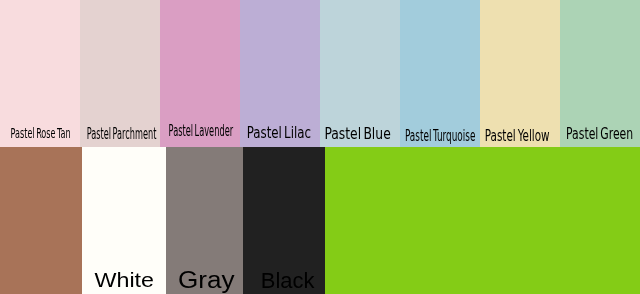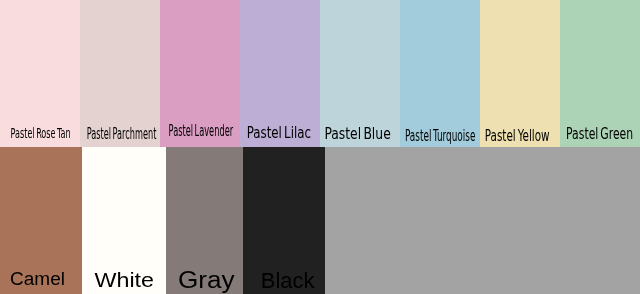--- a/index.html
+++ b/index.html
@@ -22,21 +22,21 @@
     color:#000000;
     transform-origin:0 0;
     -webkit-font-smoothing:antialiased;
   }
   .lbl.cond { font-family:"DejaVu Sans Condensed","DejaVu Sans",sans-serif; word-spacing:-0.12em; }
   .lbl.reg  { font-family:"Liberation Sans",sans-serif; }
 </style>
 </head>
 <body>
 
-<div id="palette" style="background-color: #a3a3a3;">
+<div id="palette" style="background-color: #84cc16;">
   <div class="swatch-row" id="pastel-row">
     <div class="swatch" style="left: 0px; width: 80px; background-color: rgb(248, 220, 222);"></div>
     <div class="swatch" style="left: 80px; width: 80px; background-color: rgb(228, 210, 208);"></div>
     <div class="swatch" style="left: 160px; width: 80px; background-color: rgb(218, 158, 195);"></div>
     <div class="swatch" style="left: 240px; width: 80px; background-color: rgb(188, 174, 213);"></div>
     <div class="swatch" style="left: 320px; width: 80px; background-color: rgb(189, 212, 218);"></div>
     <div class="swatch" style="left: 400px; width: 80px; background-color: rgb(162, 204, 220);"></div>
     <div class="swatch" style="left: 480px; width: 80px; background-color: rgb(238, 224, 176);"></div>
     <div class="swatch" style="left: 560px; width: 80px; background-color: rgb(172, 211, 181);"></div>
   </div>
@@ -50,18 +50,17 @@
     <div class="lbl cond" style="transform: translate(10.6px, 126.262px) scaleX(0.6132); font-size: 14.68px; line-height: 14.68px; color: rgb(0, 0, 0);">Pastel Rose Tan</div>
     <div class="lbl cond" style="transform: translate(86.7px, 127.181px) scaleX(0.6035); font-size: 15.09px; line-height: 15.09px; color: rgb(0, 0, 0);">Pastel Parchment</div>
     <div class="lbl cond" style="transform: translate(168.6px, 123.239px) scaleX(0.5613); font-size: 16.32px; line-height: 16.32px; color: rgb(0, 0, 0);">Pastel Lavender</div>
     <div class="lbl cond" style="transform: translate(246.7px, 124.809px) scaleX(0.8012); font-size: 16.46px; line-height: 16.46px; color: rgb(0, 0, 0);">Pastel Lilac</div>
     <div class="lbl cond" style="transform: translate(324.4px, 127.351px) scaleX(0.9024); font-size: 15.23px; line-height: 15.23px; color: rgb(0, 0, 0);">Pastel Blue</div>
     <div class="lbl cond" style="transform: translate(404.9px, 128.781px) scaleX(0.6562); font-size: 15.09px; line-height: 15.09px; color: rgb(0, 0, 0);">Pastel Turquoise</div>
     <div class="lbl cond" style="transform: translate(484.8px, 128.831px) scaleX(0.7538); font-size: 15.36px; line-height: 15.36px; color: rgb(0, 0, 0);">Pastel Yellow</div>
     <div class="lbl cond" style="transform: translate(566.1px, 125.62px) scaleX(0.7582); font-size: 15.91px; line-height: 15.91px; color: rgb(0, 0, 0);">Pastel Green</div>
   </div>
   <div class="labels" id="neutral-labels">
-    <div class="lbl reg" style="transform: translate(10px, 270.176px) scaleX(1.0122); font-size: 18.79px; line-height: 18.79px; color: rgb(0, 0, 0);">Camel</div>
     <div class="lbl reg" style="transform: translate(94.5px, 270.762px) scaleX(1.1691); font-size: 19.91px; line-height: 19.91px; color: rgb(0, 0, 0);">White</div>
     <div class="lbl reg" style="transform: translate(177.9px, 268.617px) scaleX(1.1268); font-size: 23.16px; line-height: 23.16px; color: rgb(0, 0, 0);">Gray</div>
     <div class="lbl reg" style="transform: translate(260.8px, 269.588px) scaleX(0.9741); font-size: 22.53px; line-height: 22.53px; color: rgb(0, 0, 0);">Black</div>
   </div>
 </div>
 
 </body></html>

